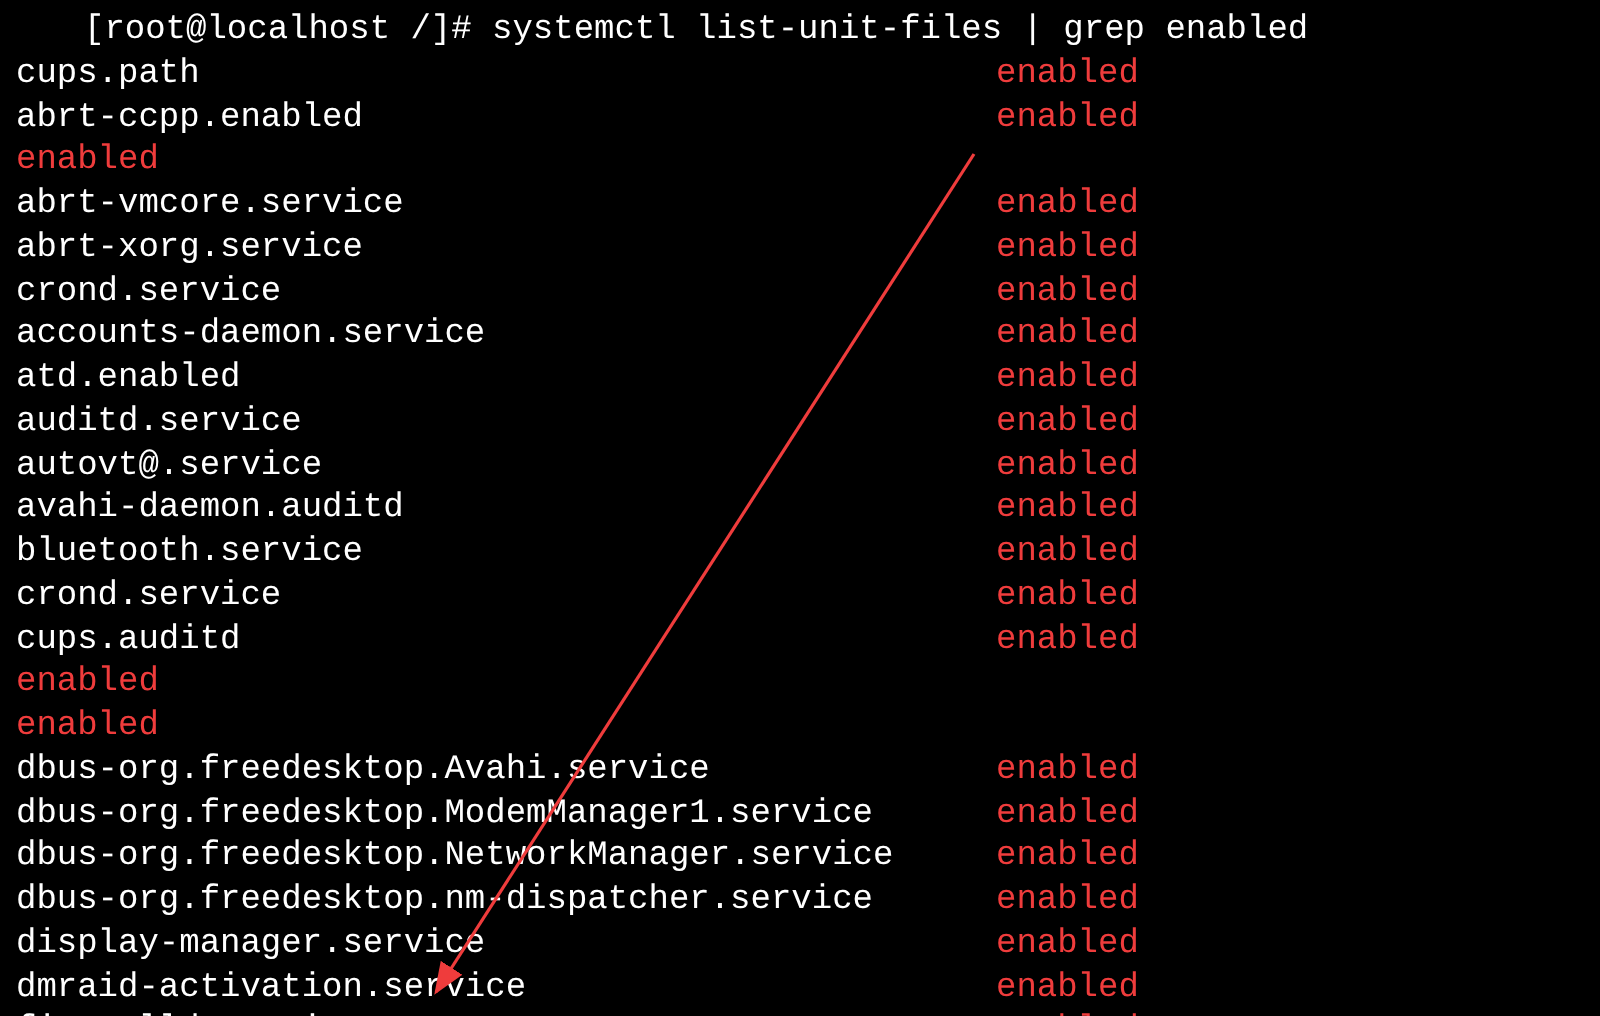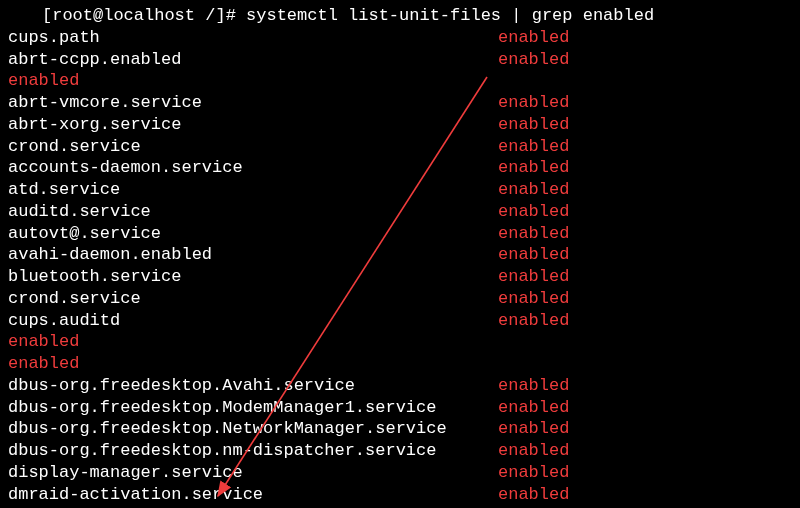--- a/index.html
+++ b/index.html
@@ -34,24 +34,24 @@
 <div class="terminal">
   <div class="prompt-line">[root@localhost /]# systemctl list-unit-files | grep enabled</div>
   <div id="rows">
       <div class="row"><span class="unit">cups.path</span><span class="state">enabled</span></div>
       <div class="row"><span class="unit">abrt-ccpp.enabled</span><span class="state">enabled</span></div>
       <div class="row"><span class="state">enabled</span></div>
       <div class="row"><span class="unit">abrt-vmcore.service</span><span class="state">enabled</span></div>
       <div class="row"><span class="unit">abrt-xorg.service</span><span class="state">enabled</span></div>
       <div class="row"><span class="unit">crond.service</span><span class="state">enabled</span></div>
       <div class="row"><span class="unit">accounts-daemon.service</span><span class="state">enabled</span></div>
-      <div class="row"><span class="unit">atd.service</span><span class="state">enabled</span></div>
+      <div class="row"><span class="unit">atd.enabled</span><span class="state">enabled</span></div>
       <div class="row"><span class="unit">auditd.service</span><span class="state">enabled</span></div>
       <div class="row"><span class="unit">autovt@.service</span><span class="state">enabled</span></div>
-      <div class="row"><span class="unit">avahi-daemon.enabled</span><span class="state">enabled</span></div>
+      <div class="row"><span class="unit">avahi-daemon.auditd</span><span class="state">enabled</span></div>
       <div class="row"><span class="unit">bluetooth.service</span><span class="state">enabled</span></div>
       <div class="row"><span class="unit">crond.service</span><span class="state">enabled</span></div>
       <div class="row"><span class="unit">cups.auditd</span><span class="state">enabled</span></div>
       <div class="row"><span class="state">enabled</span></div>
       <div class="row"><span class="state">enabled</span></div>
       <div class="row"><span class="unit">dbus-org.freedesktop.Avahi.service</span><span class="state">enabled</span></div>
       <div class="row"><span class="unit">dbus-org.freedesktop.ModemManager1.service</span><span class="state">enabled</span></div>
       <div class="row"><span class="unit">dbus-org.freedesktop.NetworkManager.service</span><span class="state">enabled</span></div>
       <div class="row"><span class="unit">dbus-org.freedesktop.nm-dispatcher.service</span><span class="state">enabled</span></div>
       <div class="row"><span class="unit">display-manager.service</span><span class="state">enabled</span></div>

